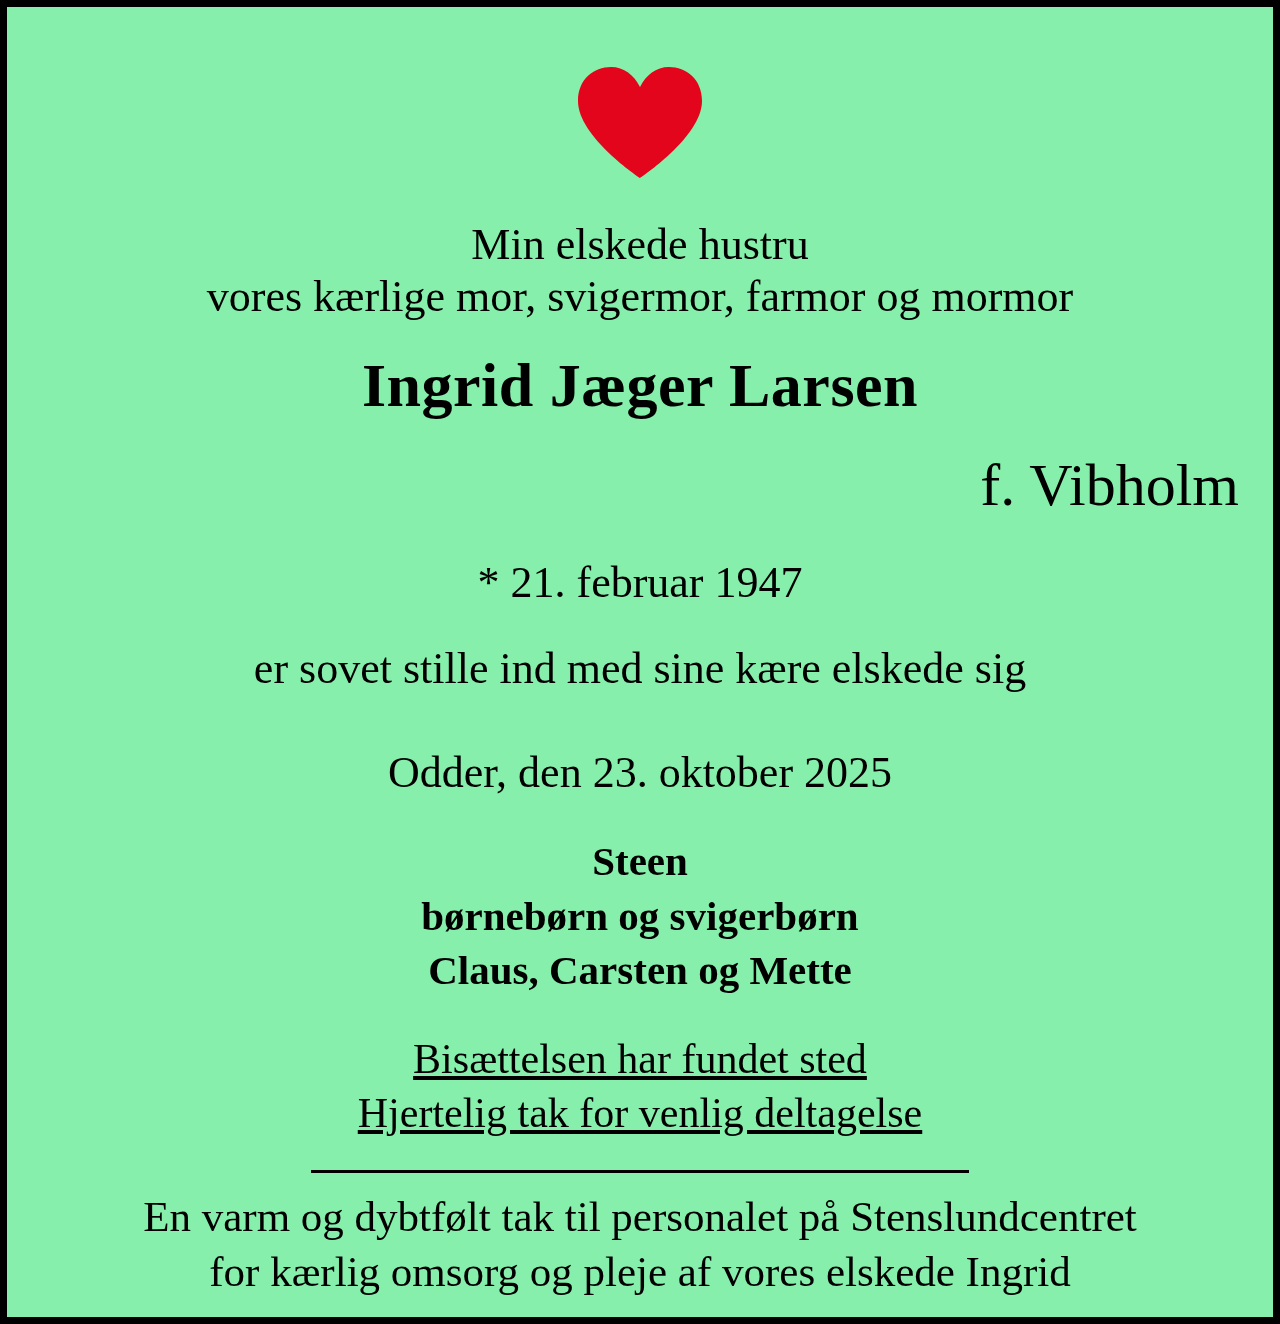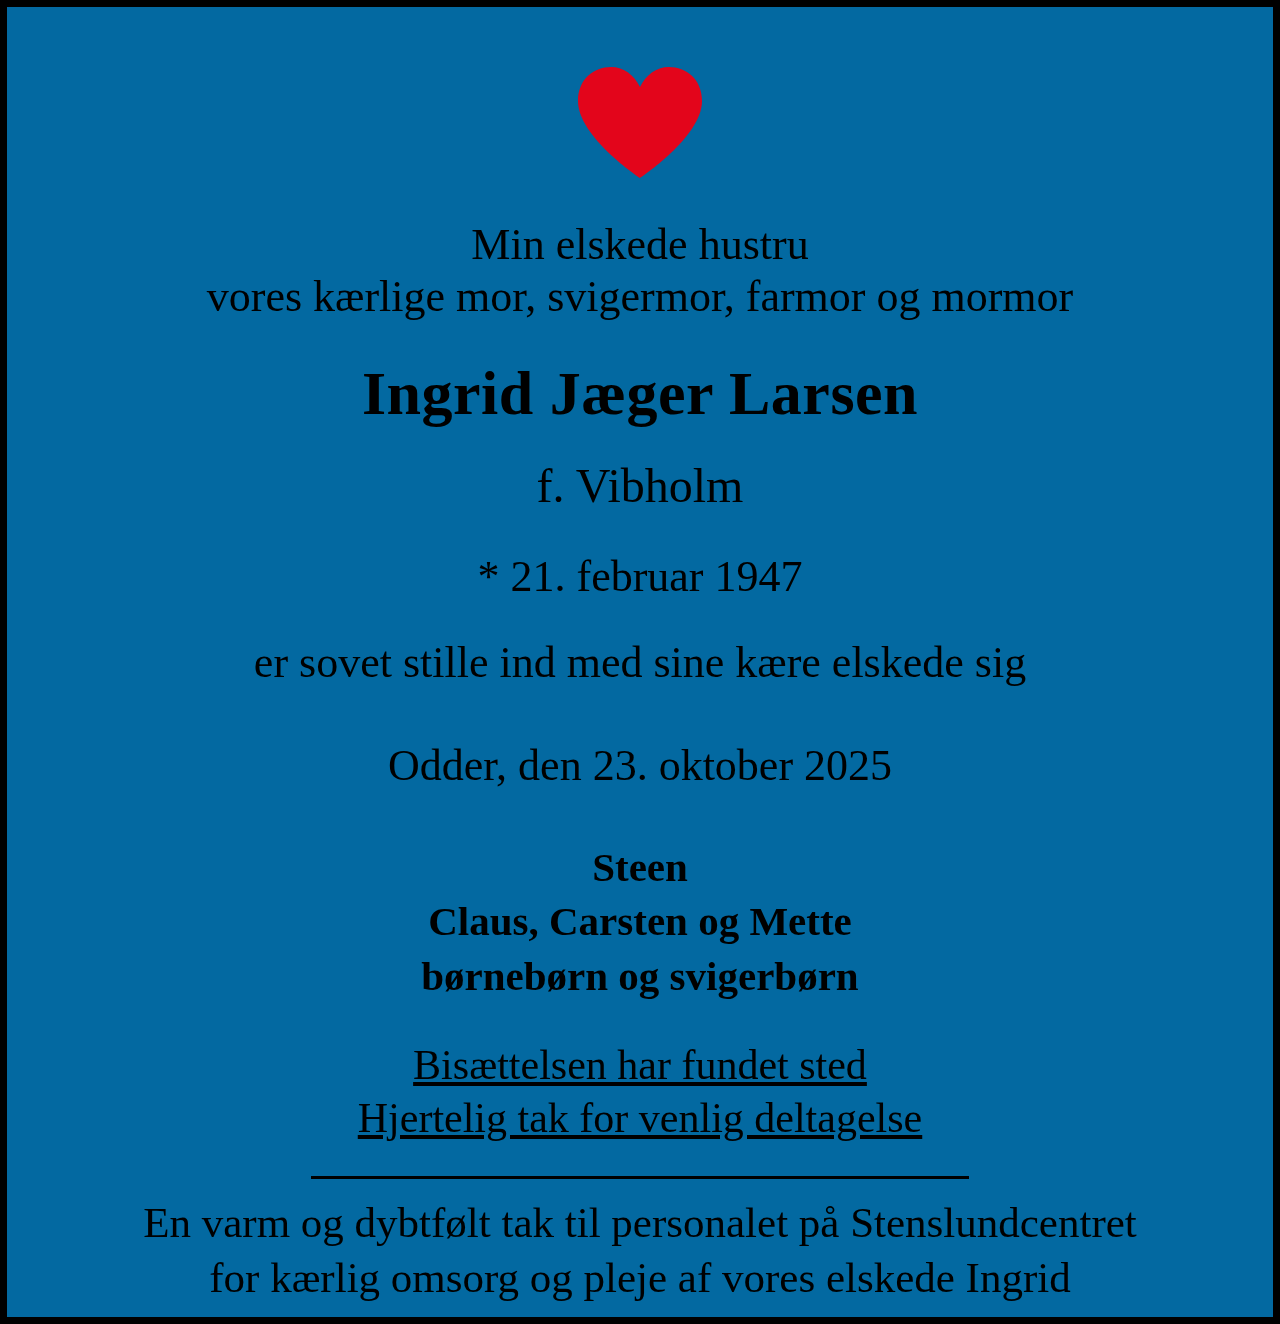--- a/index.html
+++ b/index.html
@@ -12,21 +12,21 @@
     height: 1324px;
     font-family: "Liberation Serif", "DejaVu Serif", serif;
     color: #000000;
     overflow: hidden;
   }
   .notice {
     box-sizing: border-box;
     width: 1280px;
     height: 1324px;
     border: 7px solid #000000;
-    background: #0369a1;
+    background: #86efac;
     padding: 44px 34px 30px 34px;
     display: flex;
     flex-direction: column;
     align-items: center;
   }
   .heart-wrap {
     width: 100%;
     display: flex;
     justify-content: center;
     margin-top: 12px;
@@ -46,40 +46,41 @@
     font-size: 44px;
     margin-top: 6px;
   }
   .intro .l2 {
     display: block;
   }
   .name {
     font-size: 62px;
     font-weight: bold;
     letter-spacing: 0.5px;
-    margin-top: 34px;
+    margin-top: 26px;
   }
   .maiden {
-    font-size: 48px;
+    font-size: 60px;
     margin-top: 28px;
+    text-align: right;
   }
   .born {
     font-size: 44px;
     margin-top: 36px;
   }
   .passed {
     font-size: 44px;
     margin-top: 34px;
   }
   .place-date {
     font-size: 44px;
     margin-top: 52px;
   }
   .survivors {
-    margin-top: 48px;
+    margin-top: 36px;
     font-size: 41px;
     font-weight: bold;
     line-height: 1.32;
     text-align: center;
     width: 100%;
   }
   .survivors span {
     display: block;
   }
   .service {
@@ -130,22 +131,22 @@
   <div class="line maiden">f. Vibholm</div>
 
   <div class="line born">* 21. februar 1947</div>
 
   <div class="line passed">er sovet stille ind med sine kære elskede sig</div>
 
   <div class="line place-date">Odder, den 23. oktober 2025</div>
 
   <div class="survivors">
     <span>Steen</span>
+    <span>børnebørn og svigerbørn</span>
     <span>Claus, Carsten og Mette</span>
-    <span>børnebørn og svigerbørn</span>
   </div>
 
   <div class="service">
     <span>Bisættelsen har fundet sted</span>
     <span>Hjertelig tak for venlig deltagelse</span>
   </div>
 
   <hr class="divider">
 
   <div class="thanks">

